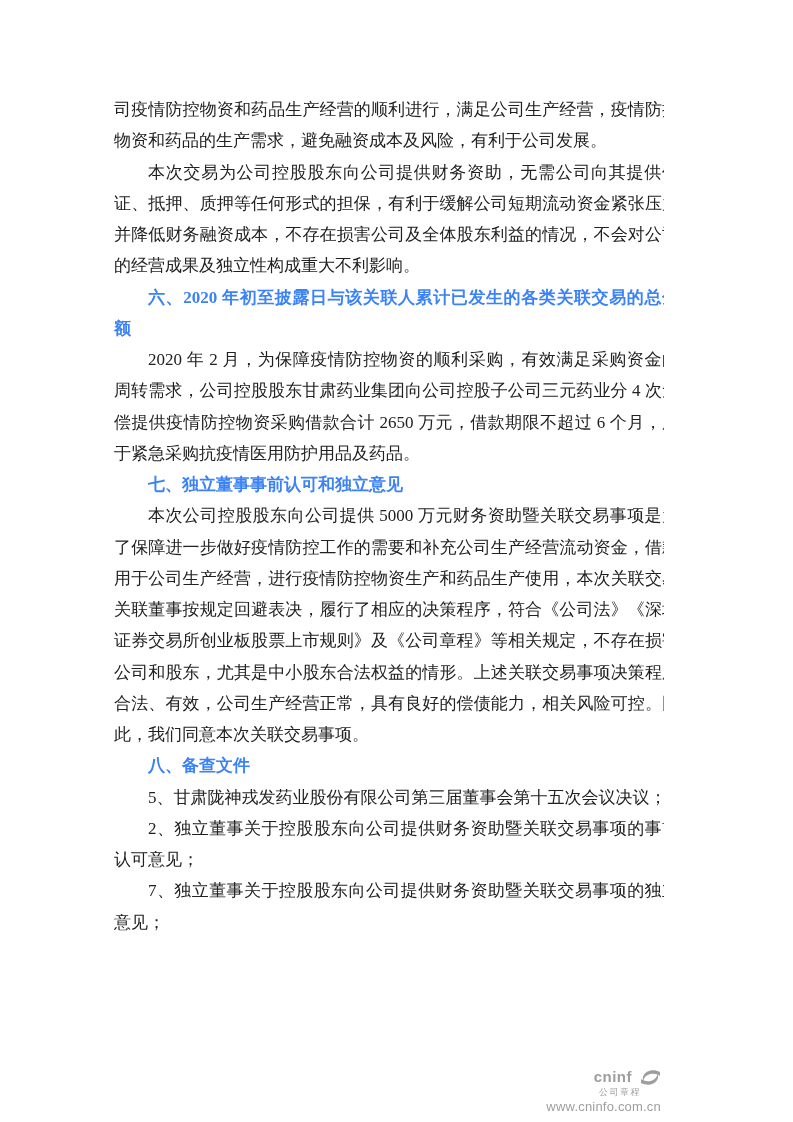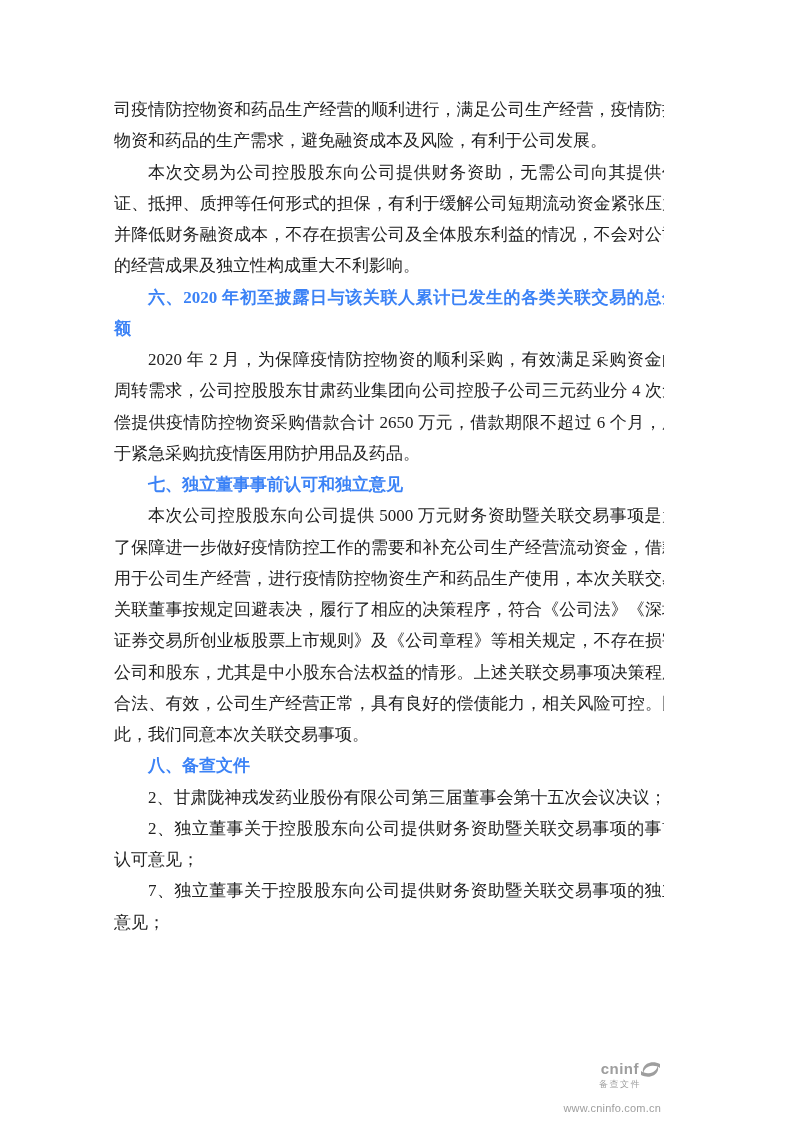--- a/index.html
+++ b/index.html
@@ -36,63 +36,63 @@
     bottom: 8px;
     color: #9e9e9e;
     font-family: "Liberation Sans", "DejaVu Sans", sans-serif;
     text-align: right;
     line-height: 1.1;
   }
   .brand-row {
     display: flex;
     align-items: center;
     justify-content: flex-end;
-    gap: 1px;
+    gap: 8px;
   }
   .brand {
     font-weight: 700;
     font-size: 15px;
     letter-spacing: 0.5px;
   }
   .swirl { display: inline-flex; color: #9e9e9e; }
   .brand-cn {
     font-size: 9px;
     letter-spacing: 1.5px;
     padding-right: 20px;
     margin-top: 1px;
   }
   .site {
-    font-size: 11px;
-    margin-top: 12px;
+    font-size: 13px;
+    margin-top: 2px;
     letter-spacing: 0.2px;
   }
 </style>
 </head>
 <body>
 
 <div class="page">
   <div class="content">
     <p class="para cont">司疫情防控物资和药品生产经营的顺利进行，满足公司生产经营，疫情防控物资和药品的生产需求，避免融资成本及风险，有利于公司发展。</p>
     <p class="para">本次交易为公司控股股东向公司提供财务资助，无需公司向其提供保证、抵押、质押等任何形式的担保，有利于缓解公司短期流动资金紧张压力并降低财务融资成本，不存在损害公司及全体股东利益的情况，不会对公司的经营成果及独立性构成重大不利影响。</p>
     <p class="heading">六、2020 年初至披露日与该关联人累计已发生的各类关联交易的总金额</p>
     <p class="para">2020 年 2 月，为保障疫情防控物资的顺利采购，有效满足采购资金的周转需求，公司控股股东甘肃药业集团向公司控股子公司三元药业分 4 次无偿提供疫情防控物资采购借款合计 2650 万元，借款期限不超过 6 个月，用于紧急采购抗疫情医用防护用品及药品。</p>
     <p class="heading">七、独立董事事前认可和独立意见</p>
     <p class="para">本次公司控股股东向公司提供 5000 万元财务资助暨关联交易事项是为了保障进一步做好疫情防控工作的需要和补充公司生产经营流动资金，借款用于公司生产经营，进行疫情防控物资生产和药品生产使用，本次关联交易关联董事按规定回避表决，履行了相应的决策程序，符合《公司法》《深圳证券交易所创业板股票上市规则》及《公司章程》等相关规定，不存在损害公司和股东，尤其是中小股东合法权益的情形。上述关联交易事项决策程序合法、有效，公司生产经营正常，具有良好的偿债能力，相关风险可控。因此，我们同意本次关联交易事项。</p>
     <p class="heading">八、备查文件</p>
-    <p class="para">2、甘肃陇神戎发药业股份有限公司第三届董事会第十五次会议决议；</p>
+    <p class="para">5、甘肃陇神戎发药业股份有限公司第三届董事会第十五次会议决议；</p>
     <p class="para">2、独立董事关于控股股东向公司提供财务资助暨关联交易事项的事前认可意见；</p>
     <p class="para">7、独立董事关于控股股东向公司提供财务资助暨关联交易事项的独立意见；</p>
   </div>
 
   <div class="watermark">
     <div class="brand-row">
       <span class="brand">cninf</span>
       <span class="swirl">
         <svg viewBox="0 0 26 24" width="21" height="19" aria-hidden="true">
           <path d="M25 5 C16 0.5 6.5 3.5 3.8 10.5 C3 12.6 3.1 14.8 4.2 16.8 C4.4 11.6 9.2 7.9 15 7.4 C18.8 7.1 22.2 8 25 10 Z" fill="currentColor"></path>
           <path d="M1 19 C10 23.5 19.5 20.5 22.2 13.5 C23 11.4 22.9 9.2 21.8 7.2 C21.6 12.4 16.8 16.1 11 16.6 C7.2 16.9 3.8 16 1 14 Z" fill="currentColor"></path>
         </svg>
       </span>
     </div>
-    <div class="brand-cn">备查文件</div>
+    <div class="brand-cn">公司章程</div>
     <div class="site">www.cninfo.com.cn</div>
   </div>
 </div>
 
 </body></html>

